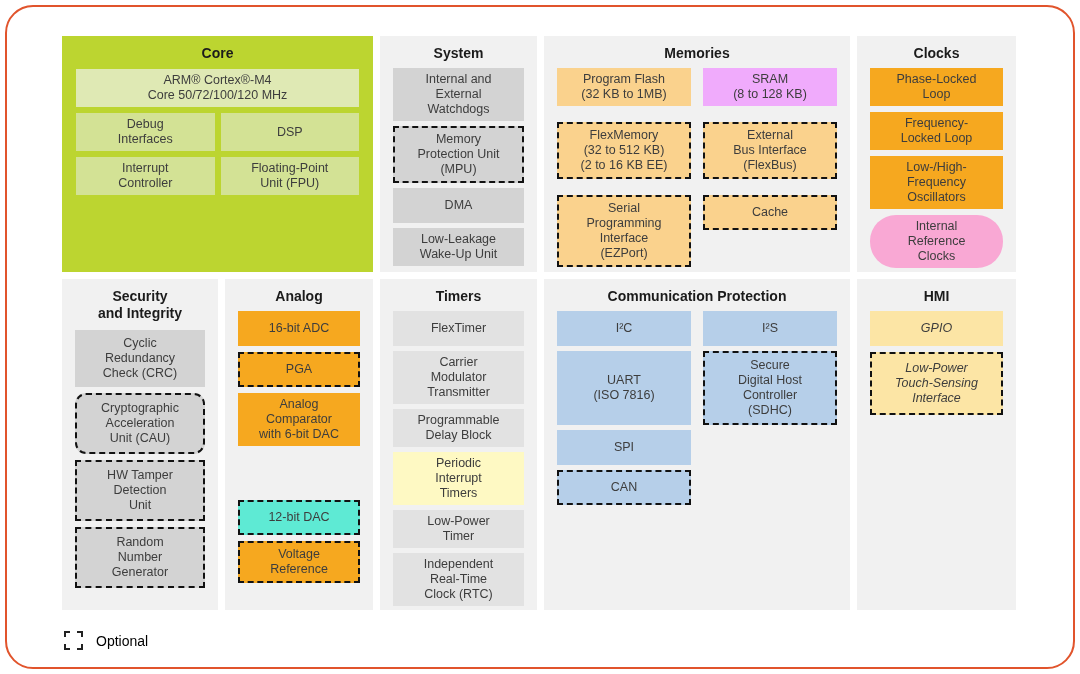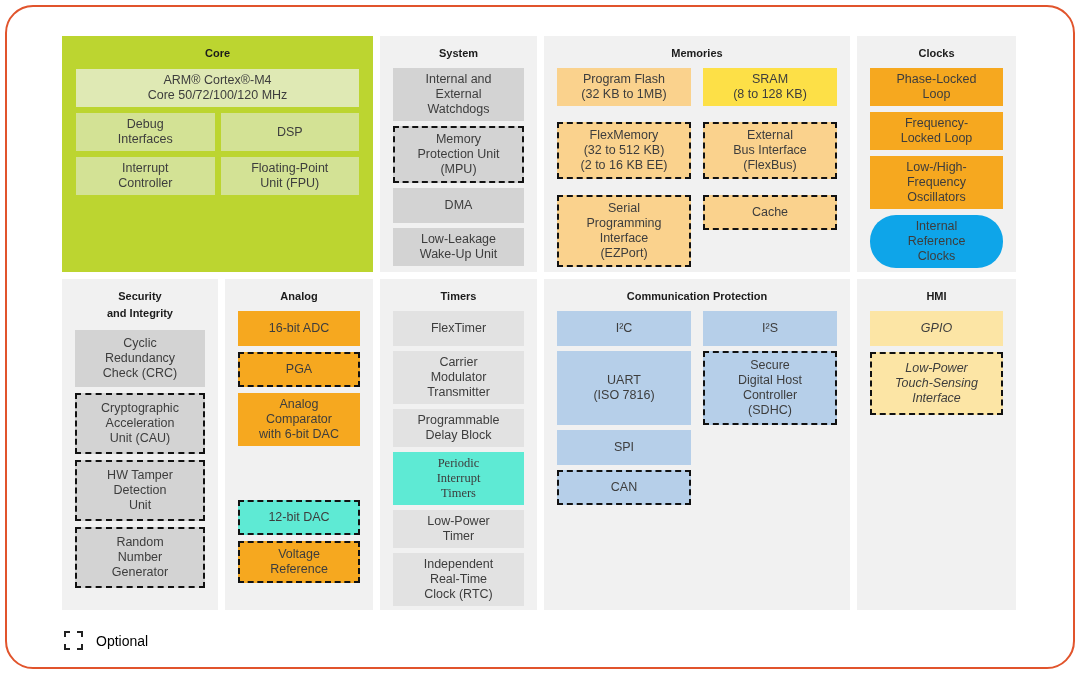--- a/index.html
+++ b/index.html
@@ -25,21 +25,21 @@
   #sec-core{grid-column:1/3;grid-row:1;background:var(--core-bg,#bcd530);}
   #sec-system{grid-column:3;grid-row:1;}
   #sec-memories{grid-column:4;grid-row:1;}
   #sec-clocks{grid-column:5;grid-row:1;}
   #sec-security{grid-column:1;grid-row:2;}
   #sec-analog{grid-column:2;grid-row:2;}
   #sec-timers{grid-column:3;grid-row:2;}
   #sec-comm{grid-column:4;grid-row:2;}
   #sec-hmi{grid-column:5;grid-row:2;}
   .section-title{
-    font-size:11px;font-weight:bold;color:var(--title-text,#1b1b1b);
+    font-size:14px;font-weight:bold;color:var(--title-text,#1b1b1b);
     text-align:center;line-height:17px;padding:9px 4px 6px;
     white-space:pre-line;
   }
   #sec-security .section-title{padding-bottom:8px;}
   .blocks{
     display:flex;flex-direction:column;gap:6px;padding:0 13px;
   }
   #sec-timers .blocks, #sec-system .blocks{gap:5px;}
   .blocks.cols2{
     display:grid;grid-template-columns:1fr 1fr;
@@ -108,21 +108,21 @@
         <div class="block" style="background: rgb(211, 211, 211);">Low-Leakage
 Wake-Up Unit</div>
       </div>
   </div>
 
   <div class="section" id="sec-memories">
     <div class="section-title">Memories</div>
     <div class="blocks cols2">
         <div class="block" style="background: rgb(250, 210, 141); grid-column: 1;">Program Flash
 (32 KB to 1MB)</div>
-        <div class="block" style="background: #fde047; grid-column: 2;">SRAM
+        <div class="block" style="background: #f0abfc; grid-column: 2;">SRAM
 (8 to 128 KB)</div>
         <div class="block optional" style="background: rgb(250, 210, 141); grid-column: 1;">FlexMemory
 (32 to 512 KB)
 (2 to 16 KB EE)</div>
         <div class="block optional" style="background: rgb(250, 210, 141); grid-column: 2;">External
 Bus Interface
 (FlexBus)</div>
         <div class="block optional" style="background: rgb(250, 210, 141); grid-column: 1;">Serial
 Programming
 Interface
@@ -136,34 +136,34 @@
   <div class="section" id="sec-clocks">
     <div class="section-title">Clocks</div>
     <div class="blocks">
         <div class="block" style="background: rgb(246, 168, 31);">Phase-Locked
 Loop</div>
         <div class="block" style="background: rgb(246, 168, 31);">Frequency-
 Locked Loop</div>
         <div class="block" style="background: rgb(246, 168, 31);">Low-/High-
 Frequency
 Oscillators</div>
-        <div class="block" style="background: #0ea5e9; border-radius: 26px;">Internal
+        <div class="block" style="background: #f9a8d4; border-radius: 26px;">Internal
 Reference
 Clocks</div>
       </div>
   </div>
 
   <div class="section" id="sec-security">
     <div class="section-title">Security
 and Integrity</div>
     <div class="blocks">
         <div class="block" style="background: rgb(211, 211, 211);">Cyclic
 Redundancy
 Check (CRC)</div>
-        <div class="block optional" style="background: rgb(211, 211, 211);">Cryptographic
+        <div class="block optional" style="background: rgb(211, 211, 211); border-radius: 11px;">Cryptographic
 Acceleration
 Unit (CAU)</div>
         <div class="block optional" style="background: rgb(211, 211, 211);">HW Tamper
 Detection
 Unit</div>
         <div class="block optional" style="background: rgb(211, 211, 211);">Random
 Number
 Generator</div>
       </div>
   </div>
@@ -184,21 +184,21 @@
 
   <div class="section" id="sec-timers">
     <div class="section-title">Timers</div>
     <div class="blocks">
         <div class="block" style="background: rgb(226, 226, 226);">FlexTimer</div>
         <div class="block" style="background: rgb(226, 226, 226);">Carrier
 Modulator
 Transmitter</div>
         <div class="block" style="background: rgb(226, 226, 226);">Programmable
 Delay Block</div>
-        <div class="block" style="background: #5eead4; font-family: Liberation Serif, serif;">Periodic
+        <div class="block" style="background: #fef9c3;">Periodic
 Interrupt
 Timers</div>
         <div class="block" style="background: rgb(226, 226, 226);">Low-Power
 Timer</div>
         <div class="block" style="background: rgb(226, 226, 226);">Independent
 Real-Time
 Clock (RTC)</div>
       </div>
   </div>
 

